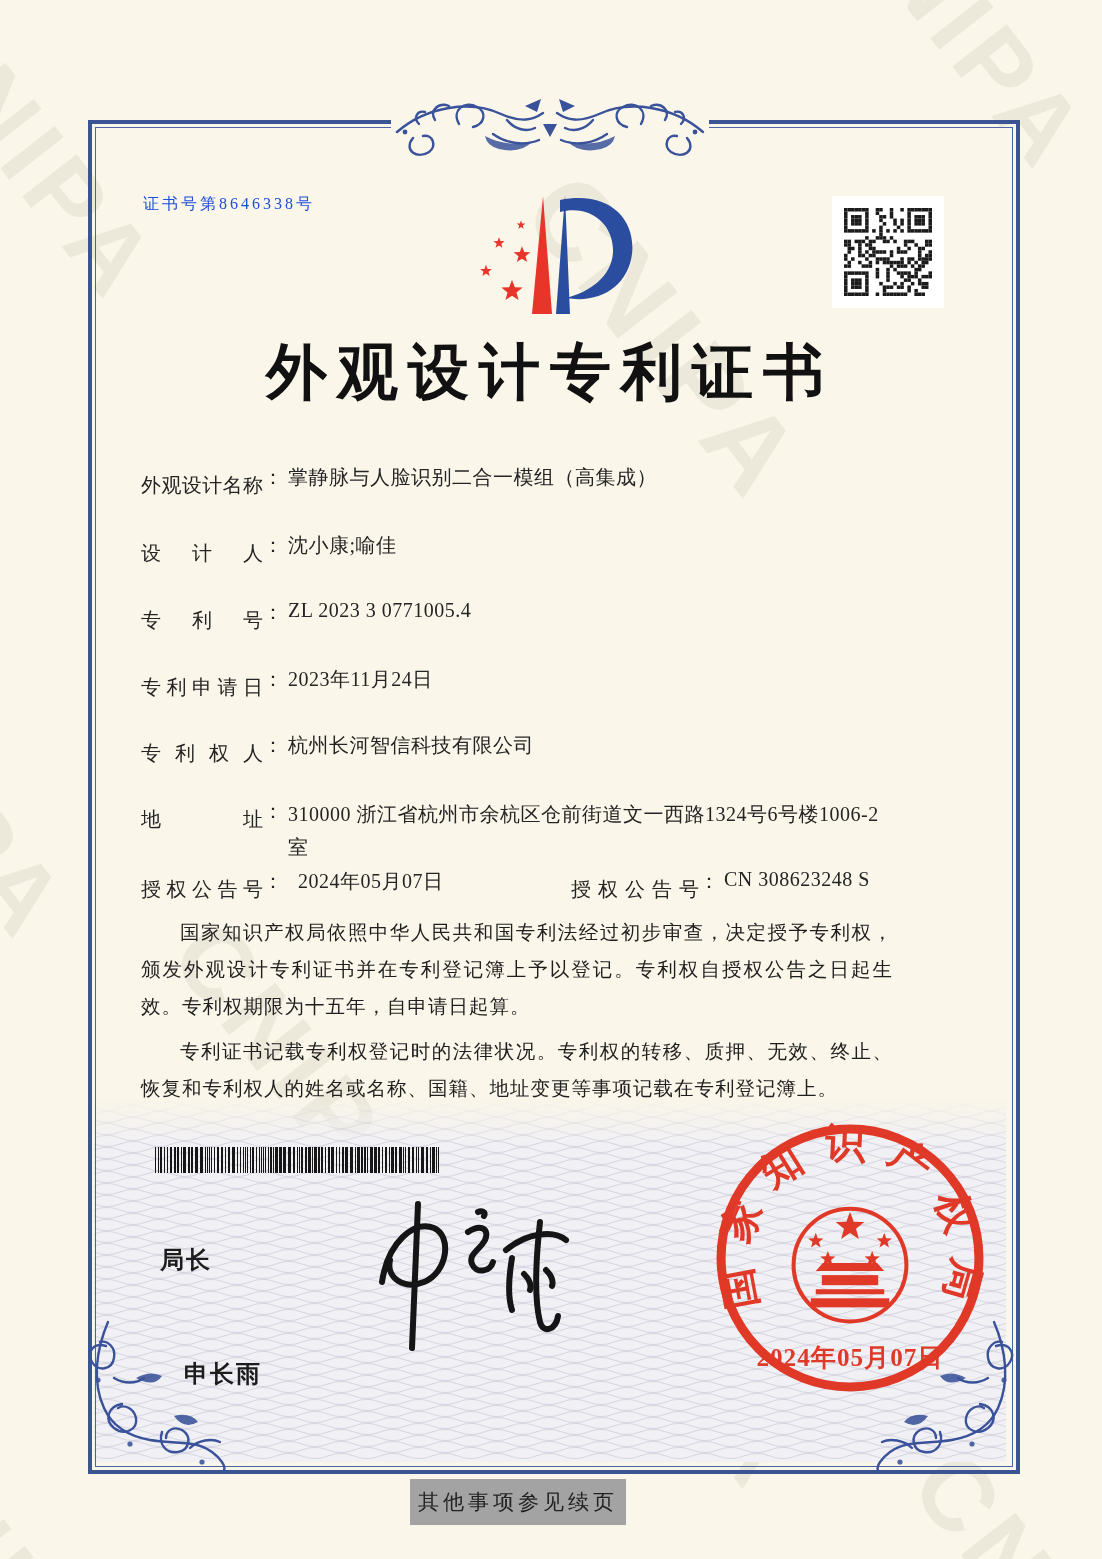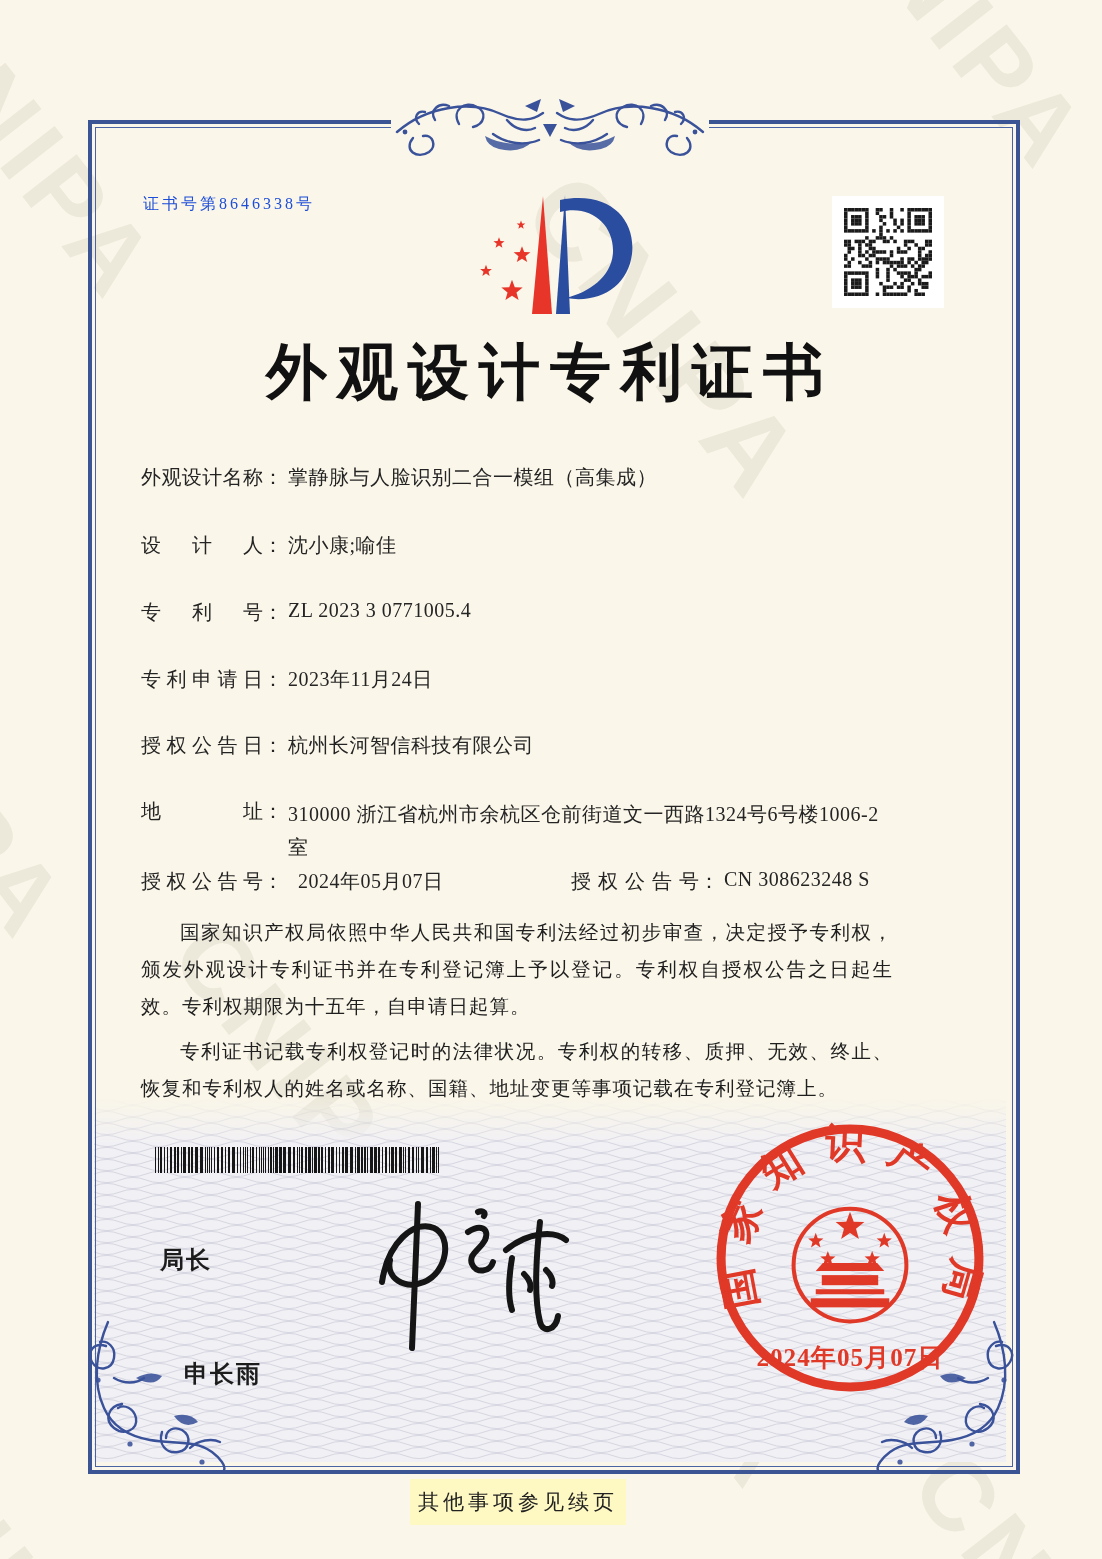--- a/index.html
+++ b/index.html
@@ -27,21 +27,21 @@
 
   .logo{position:absolute;left:468px;top:190px;z-index:3;}
   .qrbox{position:absolute;left:832px;top:196px;width:112px;height:112px;background:#fff;z-index:3;}
   .qrbox svg{position:absolute;left:12px;top:12px;}
 
   .title{position:absolute;left:88px;top:332px;width:924px;text-align:center;
          font-size:61px;font-weight:bold;letter-spacing:10px;color:#111;z-index:3;}
 
   .fields{position:absolute;left:141px;top:464px;width:760px;z-index:3;font-size:20px;color:#242424;}
   .frow{position:absolute;left:0;white-space:nowrap;}
-  .flabel{display:inline-block;width:122px;text-align:justify;text-align-last:justify;vertical-align:top;}
+  .flabel{display:inline-block;width:122px;text-align:justify;text-align-last:justify;vertical-align:top;margin-top:8px;}
   .fcolon{display:inline-block;vertical-align:top;}
   .fvalue{display:inline-block;vertical-align:top;letter-spacing:0.5px;}
   .fvalue.wrap{white-space:normal;width:600px;line-height:33px;}
   .gval1{display:inline-block;width:268px;margin-left:10px;}
 
   .paras{position:absolute;left:141px;top:914px;width:752px;z-index:3;
          font-size:19.5px;line-height:37px;letter-spacing:1px;color:#1f1f1f;text-align:justify;}
   .paras p{margin:0 0 8px 0;text-indent:2em;}
 
   .barcode{position:absolute;left:155px;top:1147px;z-index:3;}
@@ -49,21 +49,21 @@
   .director{position:absolute;left:160px;z-index:3;font-family:"Liberation Sans","DejaVu Sans",sans-serif;
             font-weight:bold;font-size:24px;color:#1c1c1c;letter-spacing:2px;}
   .d1{top:1244px;} .d2{top:1358px;margin-left:24px;}
   .signature{position:absolute;left:330px;top:1198px;z-index:3;}
 
   .seal{position:absolute;left:710px;top:1118px;z-index:4;opacity:0.95;}
 
   .pageno{position:absolute;left:88px;top:1428px;width:924px;text-align:center;
           font-size:17px;color:#222;z-index:3;letter-spacing:1px;}
 
-  .contnote{position:absolute;left:410px;top:1479px;width:216px;height:46px;background:#fef9c3;
+  .contnote{position:absolute;left:410px;top:1479px;width:216px;height:46px;background:#a3a3a3;
             z-index:3;text-align:center;line-height:46px;font-size:21px;letter-spacing:4px;color:#222;}
 
   .ornament{position:absolute;z-index:4;}
   .orn-top{left:375px;top:90px;}
   .orn-bl{left:78px;top:1320px;}
   .orn-br{left:854px;top:1320px;transform:scaleX(-1);}
 </style>
 </head>
 <body>
 
@@ -522,21 +522,21 @@
     </div>
     <div class="frow" style="top:135px;">
       <span class="flabel">专利号</span><span class="fcolon">：</span>
       <span class="fvalue">ZL 2023 3 0771005.4</span>
     </div>
     <div class="frow" style="top:202px;">
       <span class="flabel">专利申请日</span><span class="fcolon">：</span>
       <span class="fvalue">2023年11月24日</span>
     </div>
     <div class="frow" style="top:268px;">
-      <span class="flabel">授权公告日</span><span class="fcolon">：</span>
+      <span class="flabel">专利权人</span><span class="fcolon">：</span>
       <span class="fvalue">杭州长河智信科技有限公司</span>
     </div>
     <div class="frow" style="top:334px;">
       <span class="flabel">地址</span><span class="fcolon">：</span>
       <span class="fvalue wrap">310000 浙江省杭州市余杭区仓前街道文一西路1324号6号楼1006-2室</span>
     </div>
     <div class="frow" style="top:404px;">
       <span class="flabel">授权公告号</span><span class="fcolon">：</span>
       <span class="fvalue gval1">2024年05月07日</span>
       <span class="flabel" style="width:128px;">授权公告号</span><span class="fcolon">：</span>

